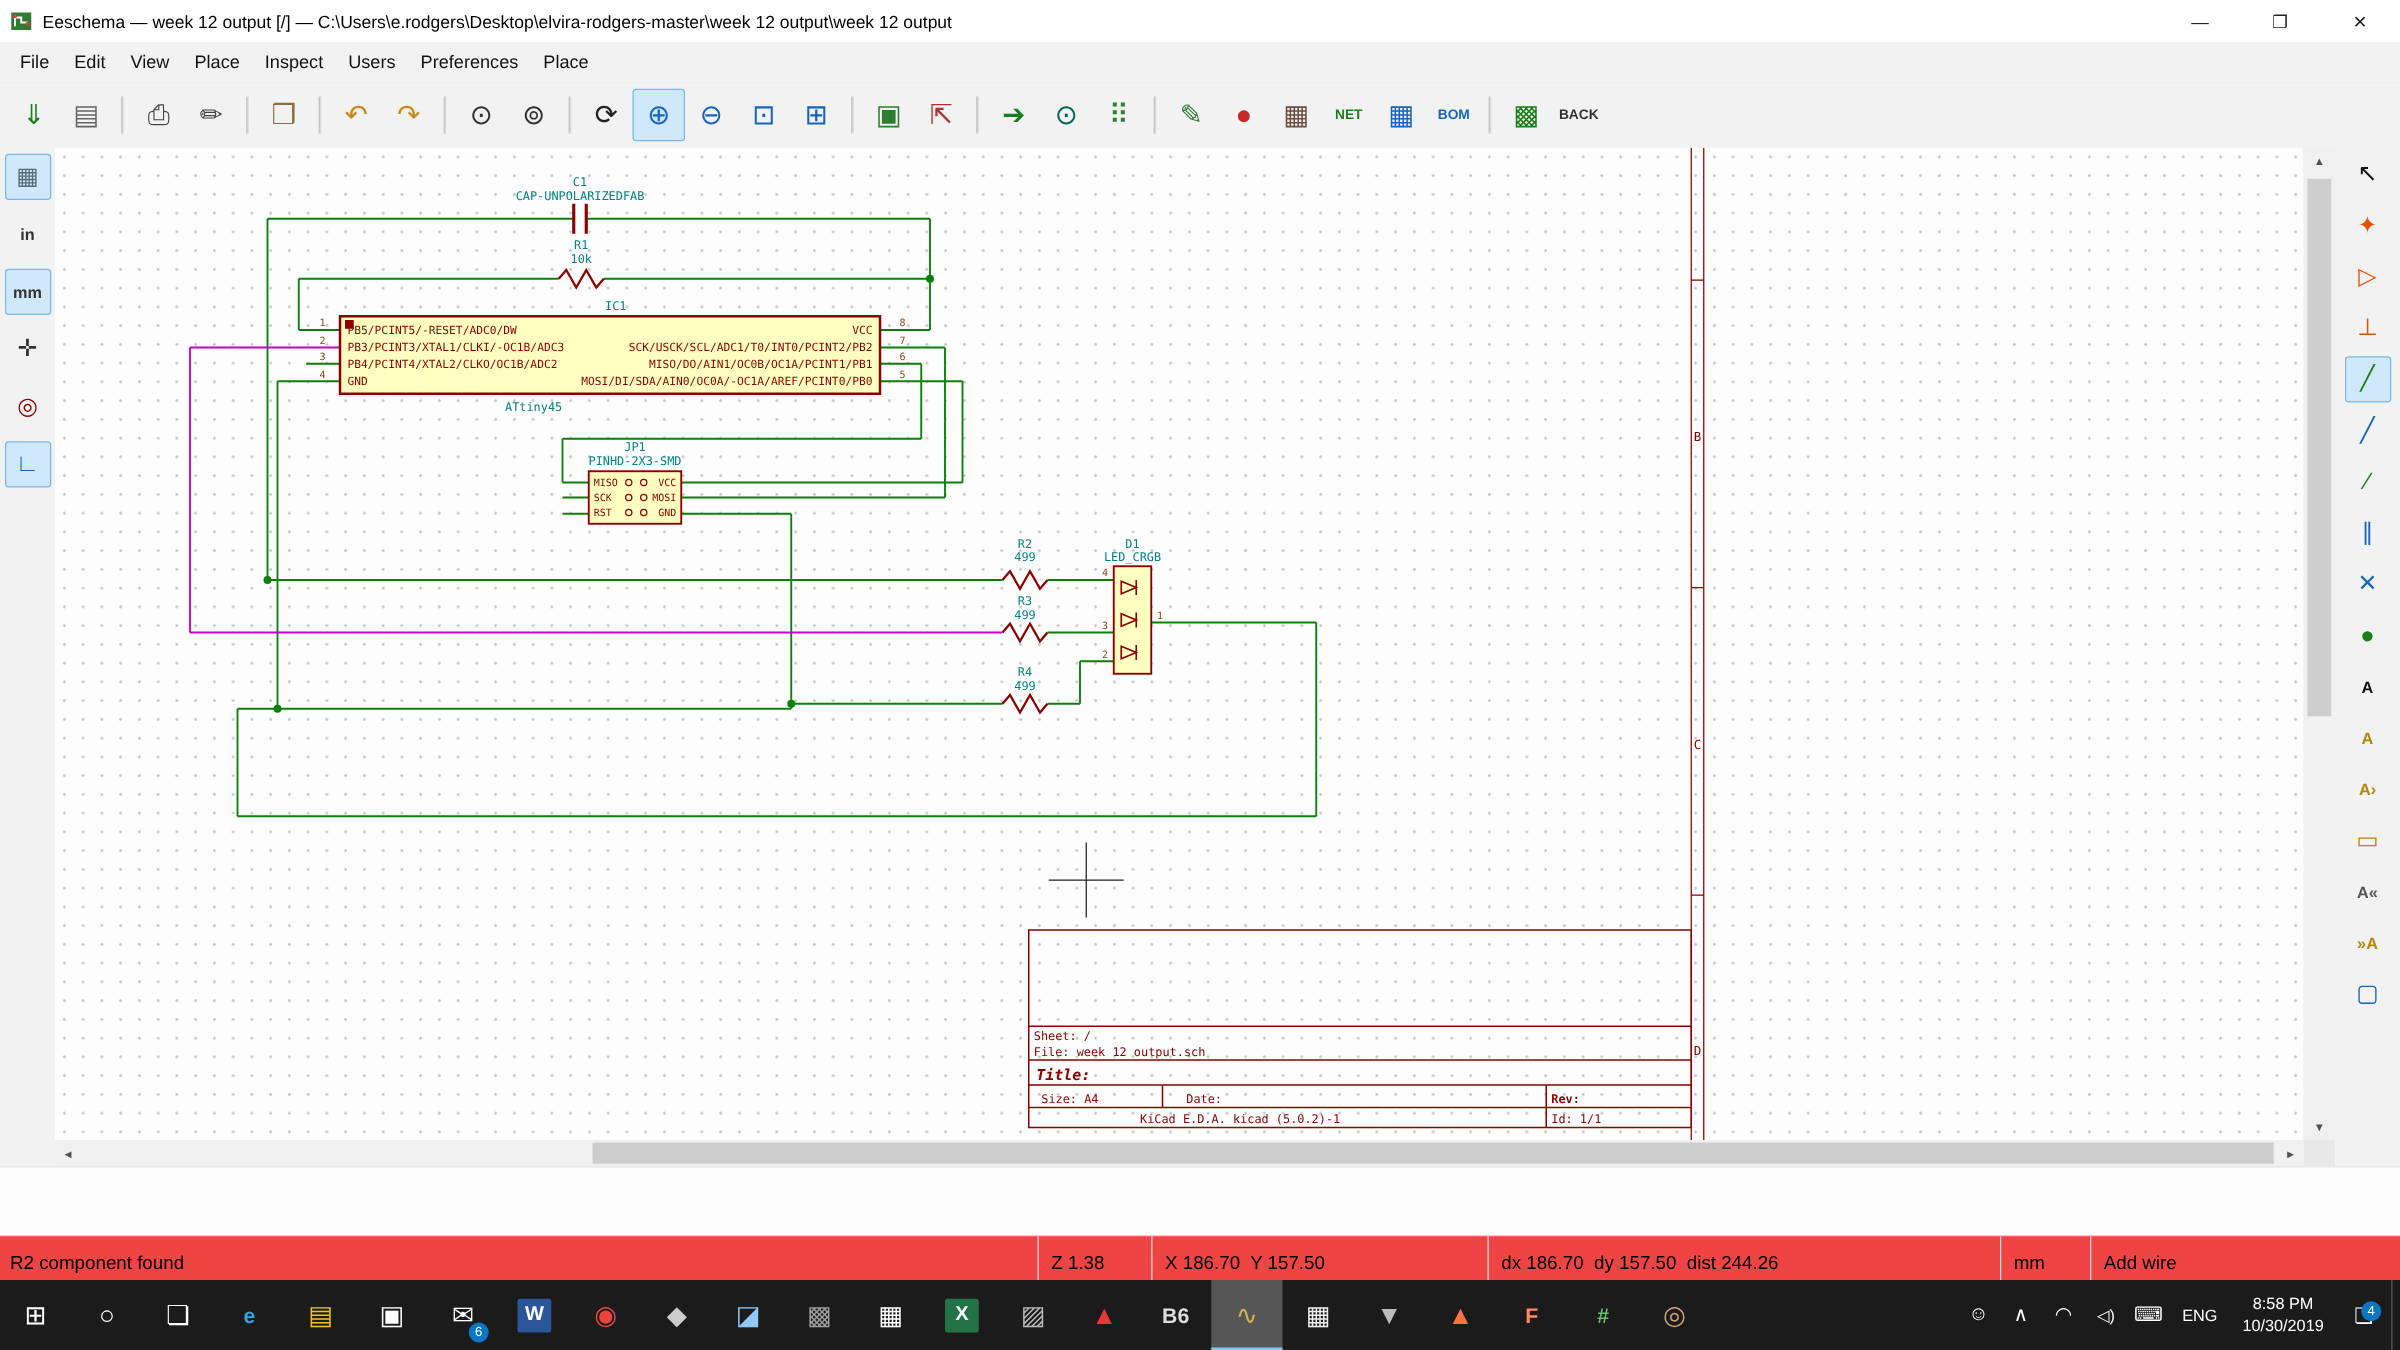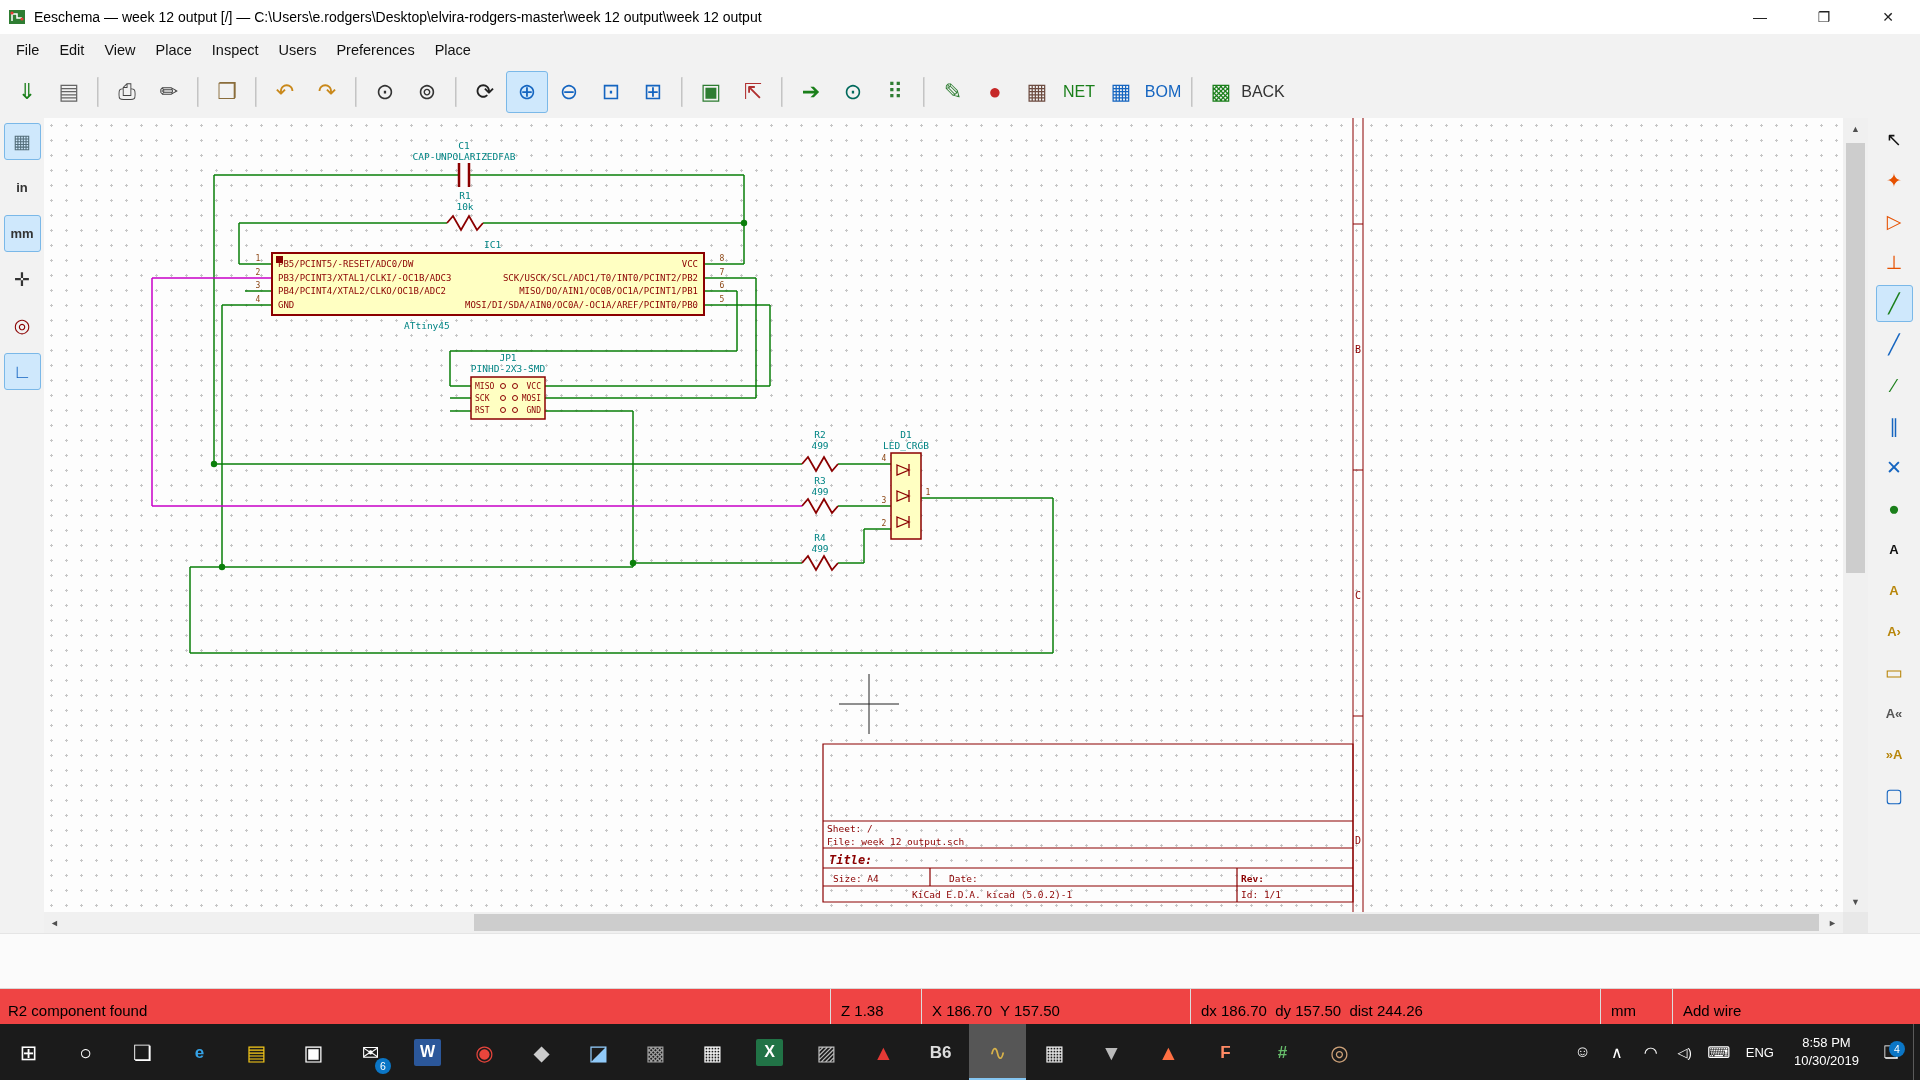--- a/index.html
+++ b/index.html
@@ -9,21 +9,21 @@
   #title-text{margin-left:8px;font-size:14px;color:#000;white-space:nowrap}
   #win-controls{margin-left:auto;display:flex;height:100%}
   .win-btn{width:64px;height:100%;display:flex;align-items:center;justify-content:center;font-size:14px;color:#222}
   
   #menubar{position:absolute;left:0;top:34px;width:1920px;height:32px;background:#f2f2f2;display:flex;align-items:center;padding-left:6px}
   .menu-item{padding:5px 10px;font-size:14.5px;color:#111}
   
   #toolbar{position:absolute;left:0;top:66px;width:1920px;height:52px;background:#f2f2f2;display:flex;align-items:center;padding-left:6px}
   .tb-btn{width:42px;height:42px;display:flex;align-items:center;justify-content:center;border:1px solid transparent;border-radius:3px;position:relative;flex:none}
   .tb-btn .glyph{font-size:22px;line-height:1}
-  .tb-btn.text .glyph{font-size:16px;font-weight:normal}
+  .tb-btn.text .glyph{font-size:11px;font-weight:bold}
   .tb-btn.selected{background:#cfe8fc;border-color:#7ab8e8}
   .tb-btn.sep{width:2px;height:30px;margin:0 7px;background:#dadada;border-left:1px solid #c4c4c4;border-radius:0}
   
   #left-toolbar{position:absolute;left:0;top:118px;width:44px;height:815px;background:#f2f2f2;display:flex;flex-direction:column;align-items:center;padding-top:5px;gap:9px}
   #right-toolbar{position:absolute;left:1868px;top:118px;width:52px;height:815px;background:#f2f2f2;display:flex;flex-direction:column;align-items:center;padding-top:3px;gap:4px}
   .side-btn{width:37px;height:37px;display:flex;align-items:center;justify-content:center;border:1px solid transparent;border-radius:3px;flex:none}
   .side-btn .glyph{font-size:19px;line-height:1}
   .side-btn.text .glyph{font-size:13px;font-weight:bold}
   .side-btn.selected{background:#cfe8fc;border-color:#7ab8e8}
   

